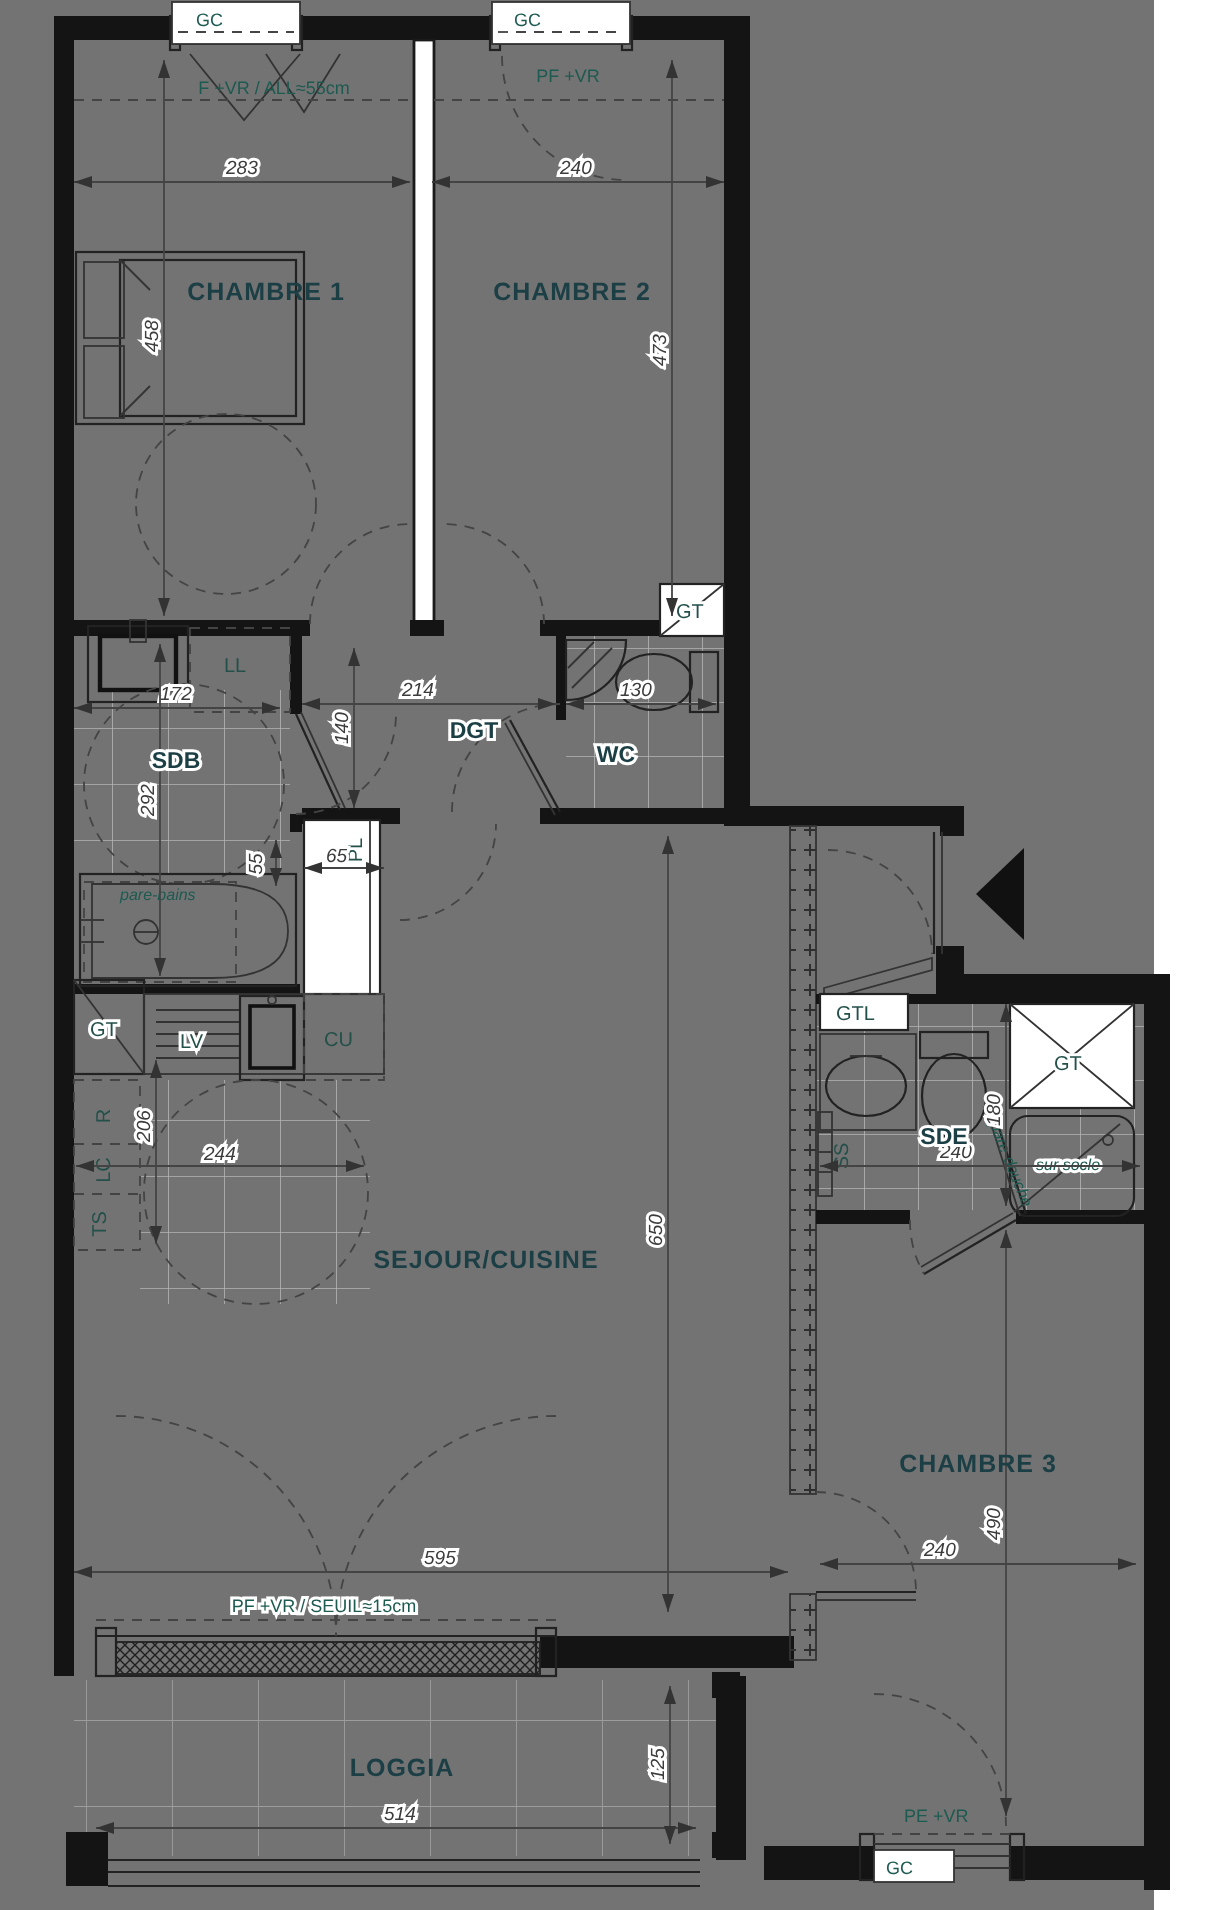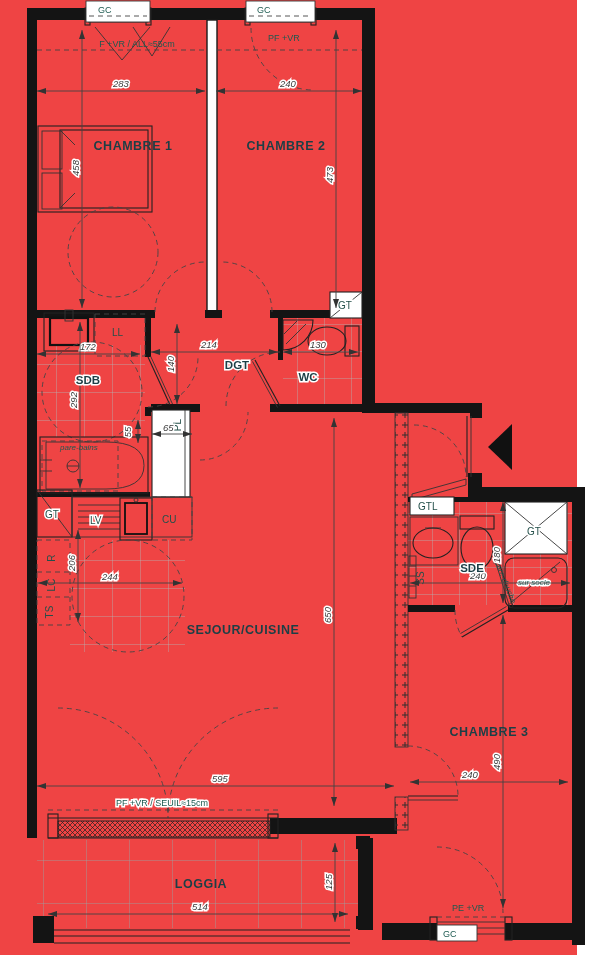--- a/index.html
+++ b/index.html
@@ -1,16 +1,16 @@
 <!DOCTYPE html>
 <html><head>
 <meta charset="utf-8">
 <style>
   html,body{margin:0;padding:0;background:#ffffff;}
-  .plan-wrap{width:577px;height:955px;position:relative;background:#ef4444;}
+  .plan-wrap{width:577px;height:955px;position:relative;background:#737373;}
   svg{display:block;font-family:"Liberation Sans", sans-serif;}
   text{fill:#2d3b3b;}
   .room-label{font-weight:bold;font-size:12.5px;fill:#1c3f46;letter-spacing:.5px;}
   .room-label-sm{font-weight:bold;font-size:11.5px;fill:#1c3f46;}
   .dim{font-size:9.5px;font-style:italic;fill:#3c3c3c;}
   .ann{font-size:9px;fill:#1d5a50;}
   .ann-sm{font-size:8px;fill:#1d5a50;font-style:italic;}
   .fixture-label{font-size:10px;fill:#24504a;}
   .halo{paint-order:stroke;stroke:#ffffff;stroke-width:3px;}
   .wall{fill:#141414;stroke:none;}

